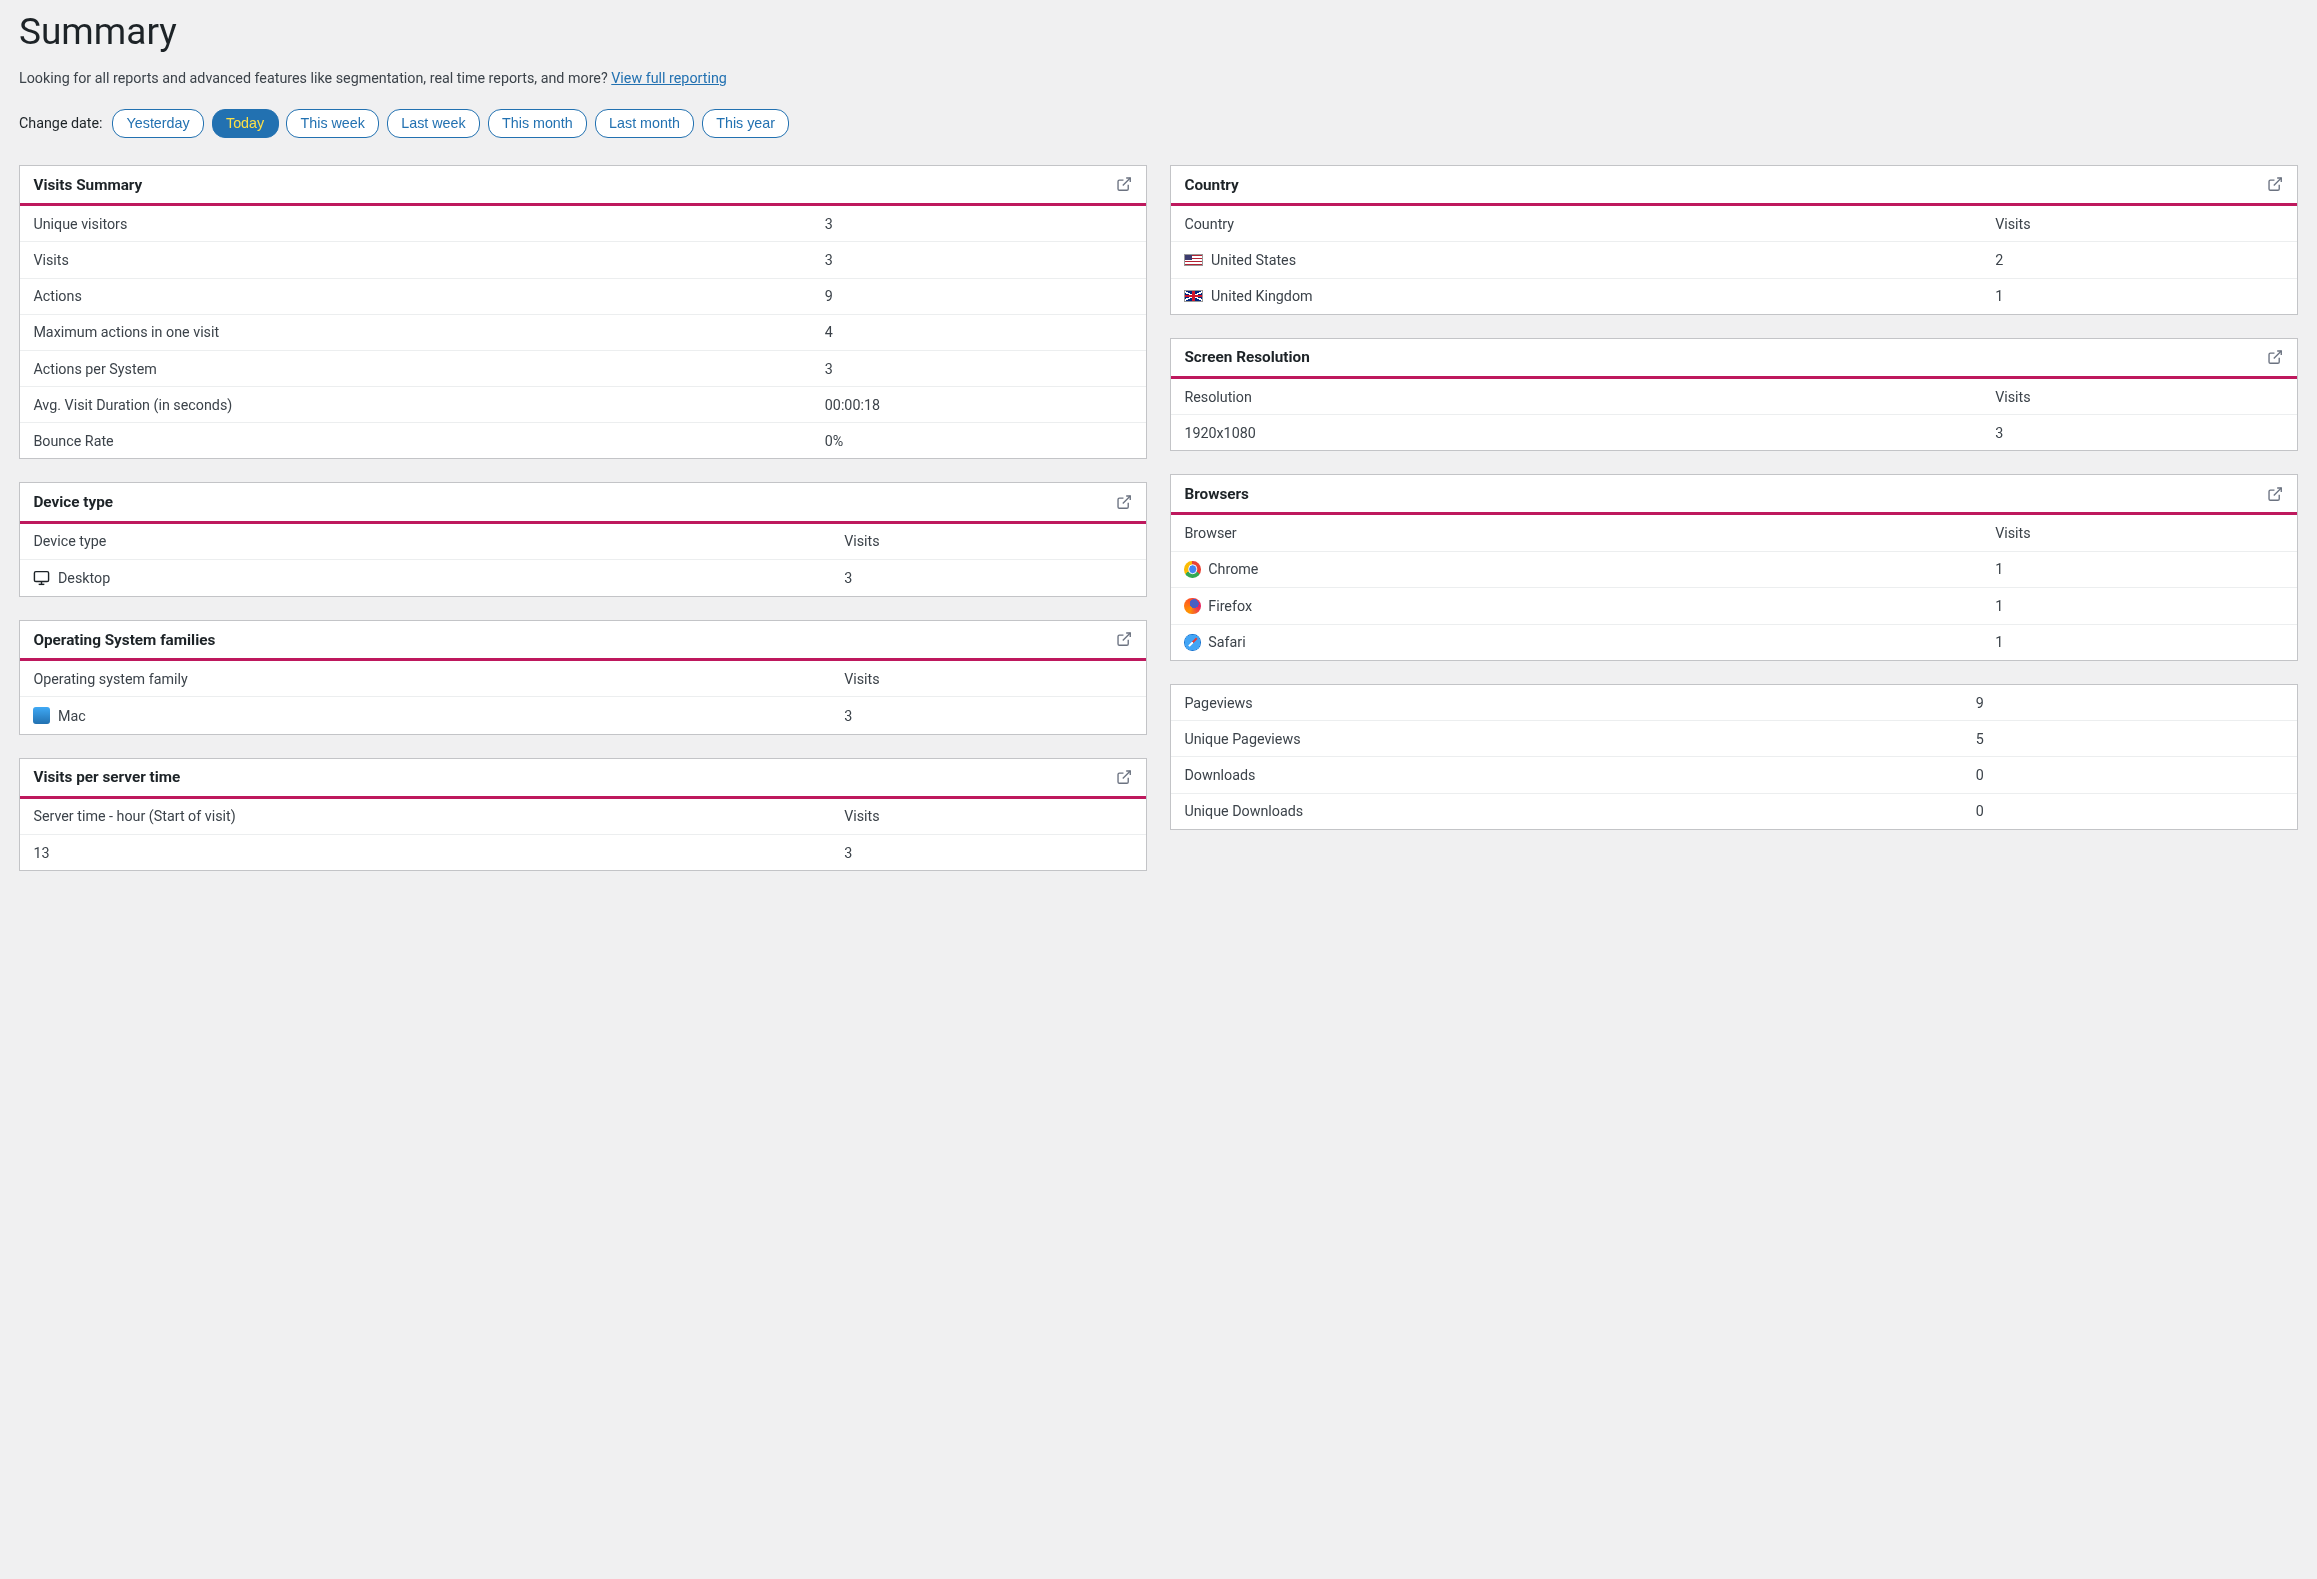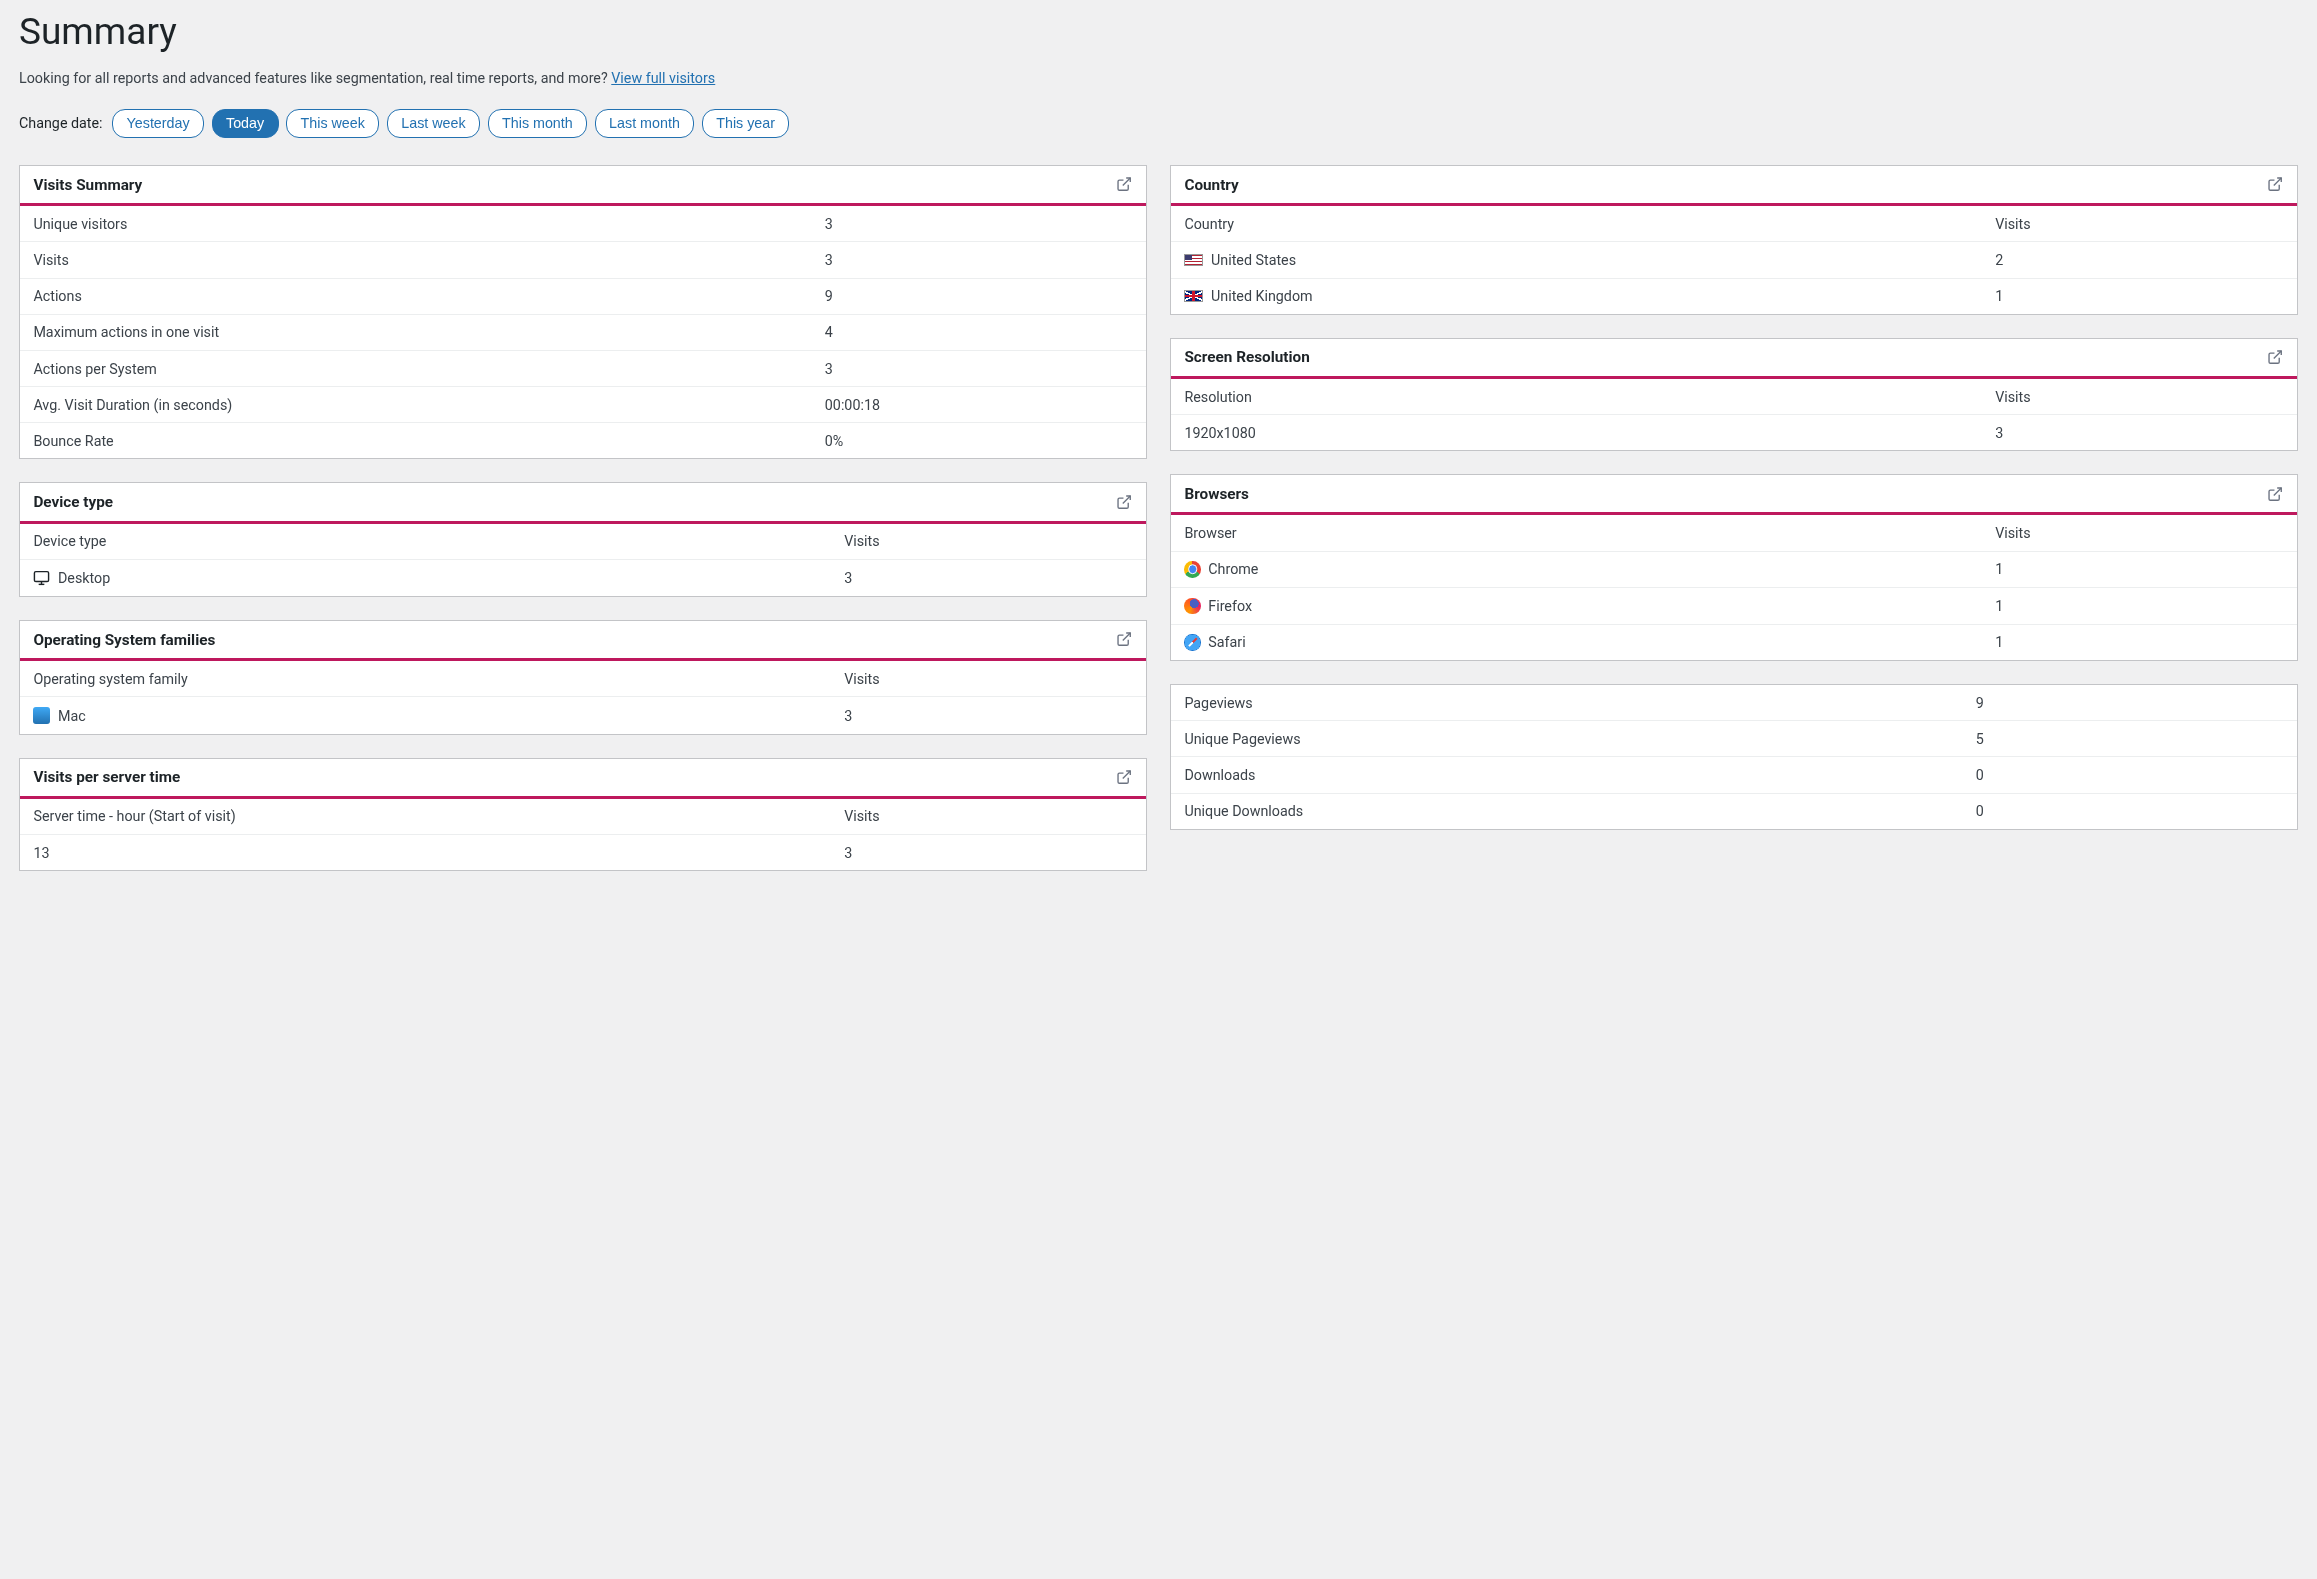--- a/index.html
+++ b/index.html
@@ -41,21 +41,21 @@
     border: 1px solid #2271b1;
     color: #2271b1;
     background: #fff;
     padding: 5.7px 13.4px;
     border-radius: 13px;
     font-size: 14.3px;
     cursor: pointer;
   }
   .date-btn.active {
     background: #2271b1;
-    color: #ffffff;
+    color: #fde047;
   }
   .grid {
     display: grid;
     grid-template-columns: 1fr 1fr;
     gap: 23px;
     align-items: start;
   }
   .col { display: flex; flex-direction: column; gap: 23px; }
   .card {
     background: #fff;
@@ -163,21 +163,21 @@
     transform: translate(-50%,-50%) rotate(45deg);
   }
 </style>
 </head>
 <body>
 
 <h1 class="page-title">Summary</h1>
 
 <p class="intro">
   <span>Looking for all reports and advanced features like segmentation, real time reports, and more? </span>
-  <a href="#">View full visitors</a>
+  <a href="#">View full reporting</a>
 </p>
 
 <div class="date-row">
   <span>Change date:</span>
   <div class="btn-group">
     <button class="date-btn">Yesterday</button>
     <button class="date-btn active">Today</button>
     <button class="date-btn">This week</button>
     <button class="date-btn">Last week</button>
     <button class="date-btn">This month</button>

